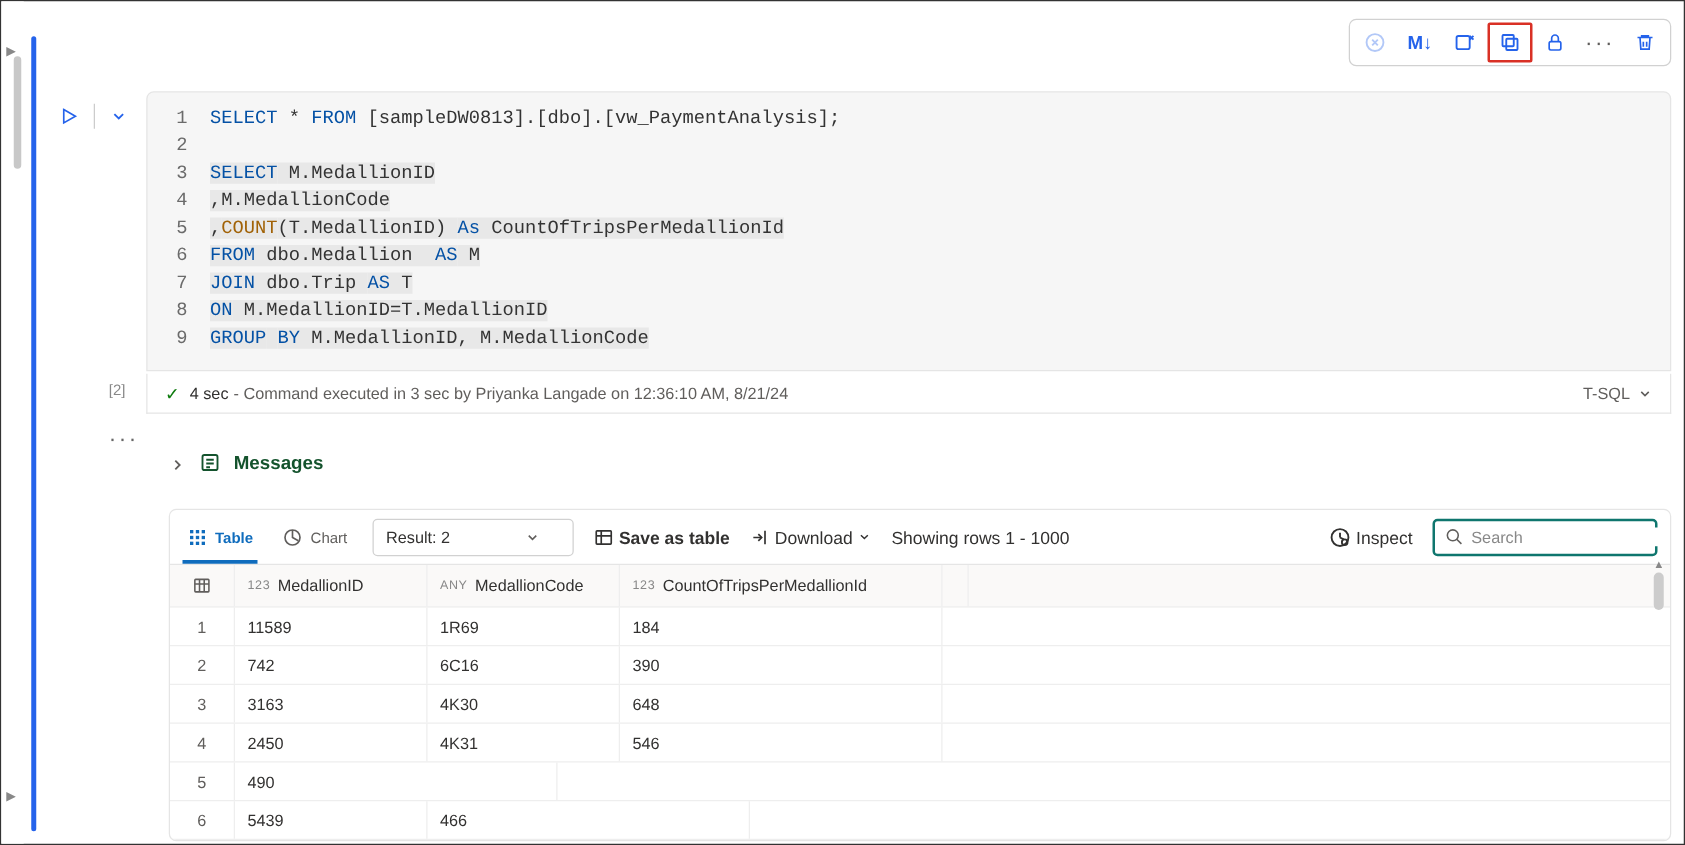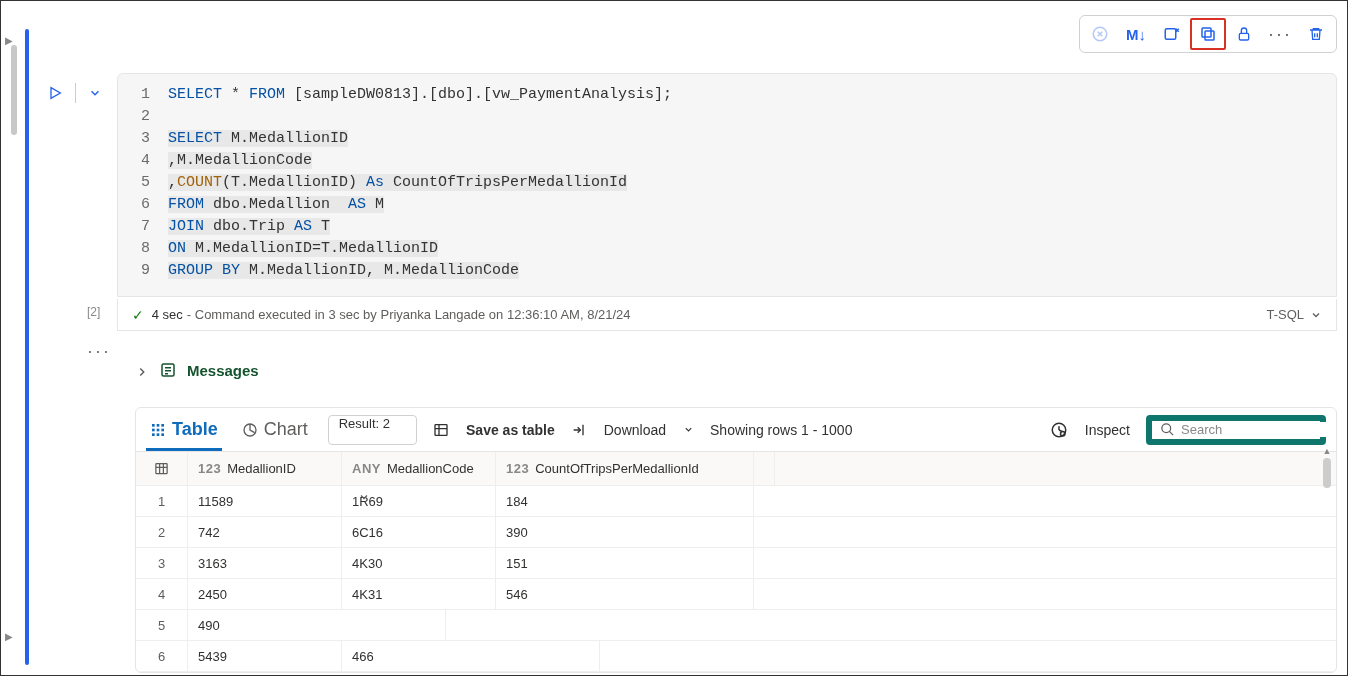--- a/index.html
+++ b/index.html
@@ -199,21 +199,21 @@
   display: flex;
   align-items: center;
   padding: 0 10px;
   gap: 16px;
   border-bottom: 1px solid #e5e5e5;
 }
 .tab-item {
   display: flex;
   align-items: center;
   gap: 6px;
-  font-size: 18px;
+  font-size: 12px;
   color: #605e5c;
   padding: 0 4px;
   height: 100%;
   position: relative;
 }
 .tab-item.active {
   color: #0f6cbd;
   font-weight: 600;
 }
 .tab-item.active::after {
@@ -230,33 +230,32 @@
   border-radius: 4px;
   height: 30px;
   padding: 0 26px 0 10px;
   font-size: 13px;
   color: #323130;
   background: #fff;
   display: flex;
   align-items: center;
   gap: 60px;
   position: relative;
-  flex-direction: column;
 }
 .result-select .chev { color: #605e5c; font-size: 11px; }
 .toolbar-btn {
   display: flex;
   align-items: center;
-  gap: 17px;
+  gap: 4px;
   font-size: 14px;
   color: #323130;
 }
 .toolbar-btn.bold { font-weight: 600; }
 .search-box {
-  border: 6px solid #0f766e;
+  border: 2px solid #0f766e;
   border-radius: 4px;
   height: 30px;
   width: 180px;
   display: flex;
   align-items: center;
   padding: 0 8px;
   gap: 6px;
   color: #605e5c;
 }
 .search-input {
@@ -287,22 +286,22 @@
   align-items: center;
   border-right: 1px solid #eee;
   font-size: 13px;
 }
 .c-idx { width: 52px; justify-content: center; color: #605e5c; }
 .c1 { width: 154px; }
 .c2 { width: 154px; }
 .c3 { width: 258px; }
 .trow .cell.c-blank { flex: 1; border-right: none; }
 .thead .type-tag {
-  font-size: 13px;
-  font-weight: 700;
+  font-size: 10px;
+  font-weight: 400;
   color: #888;
   margin-right: 6px;
   letter-spacing: 0.5px;
 }
 .right-scroll {
   position: absolute;
   right: 4px;
   top: 38px;
   width: 10px;
   bottom: 4px;
@@ -578,21 +577,21 @@
         <div class="cell c-idx">2</div>
           <div class="cell c1">742</div>
           <div class="cell c2">6C16</div>
           <div class="cell c3">390</div>
           <div class="cell c-blank"></div>
       </div>
       <div class="trow">
         <div class="cell c-idx">3</div>
           <div class="cell c1">3163</div>
           <div class="cell c2">4K30</div>
-          <div class="cell c3">151</div>
+          <div class="cell c3">648</div>
           <div class="cell c-blank"></div>
       </div>
       <div class="trow">
         <div class="cell c-idx">4</div>
           <div class="cell c1">2450</div>
           <div class="cell c2">4K31</div>
           <div class="cell c3">546</div>
           <div class="cell c-blank"></div>
       </div>
       <div class="trow">

